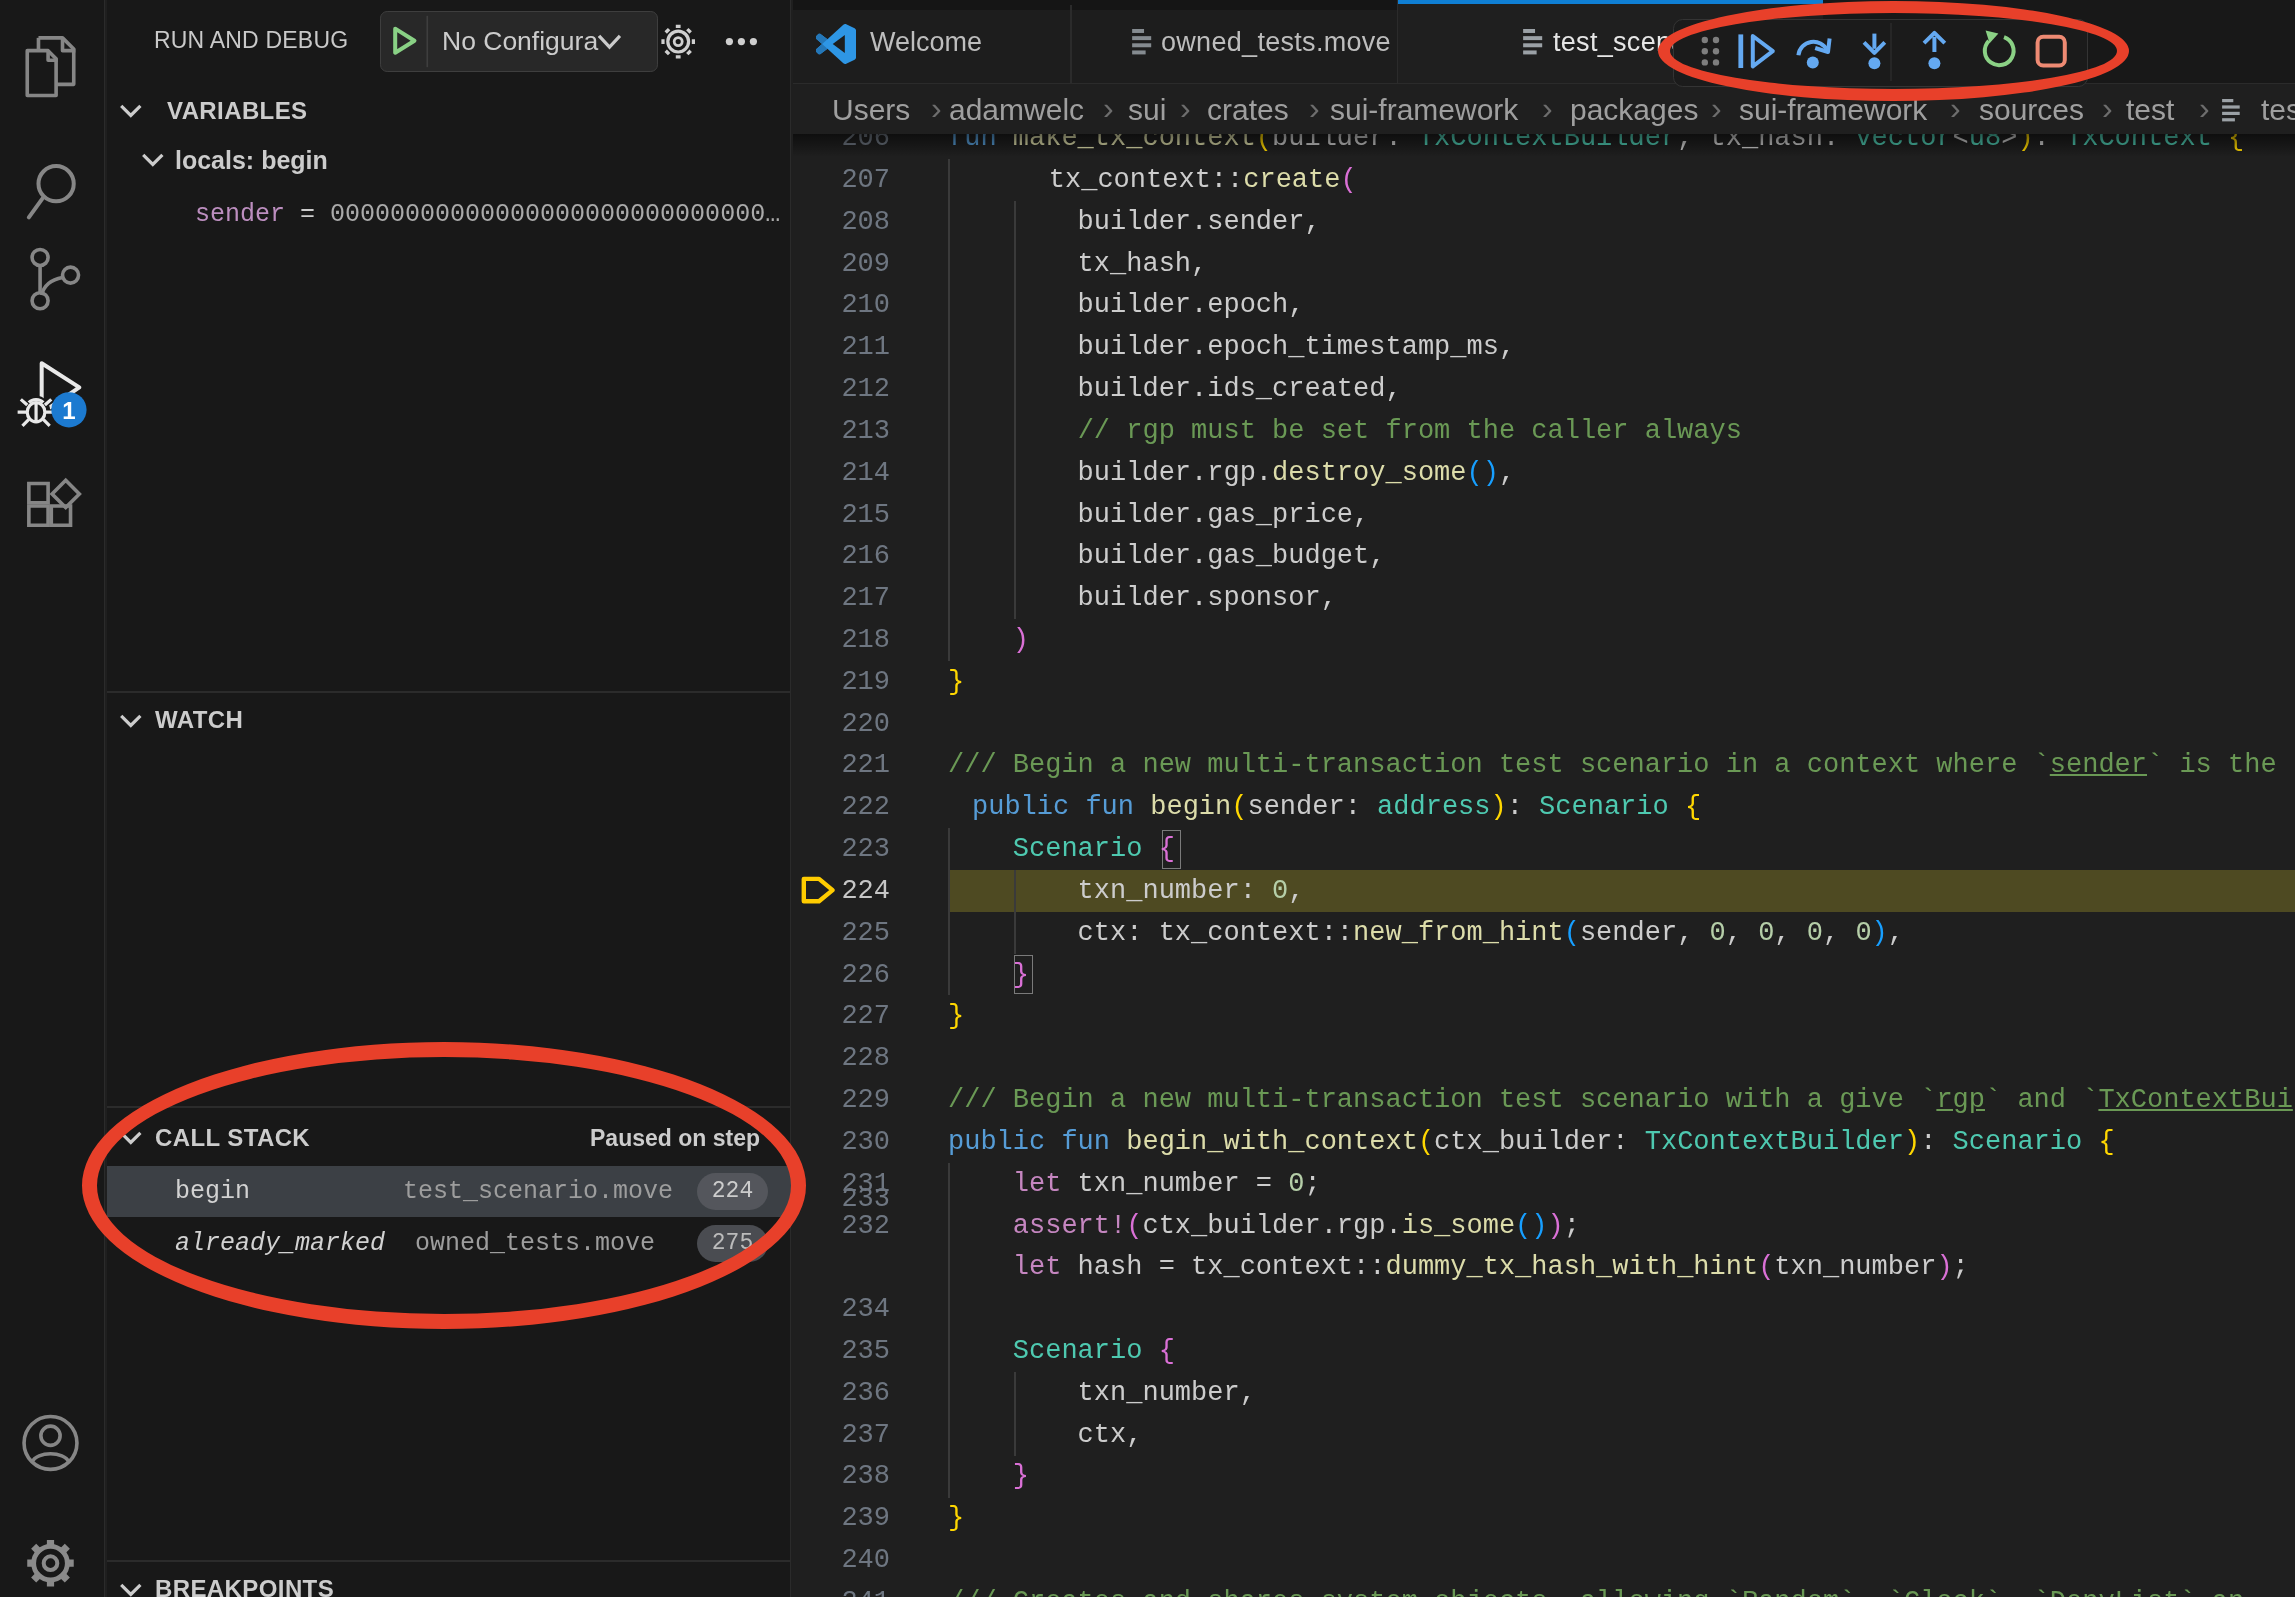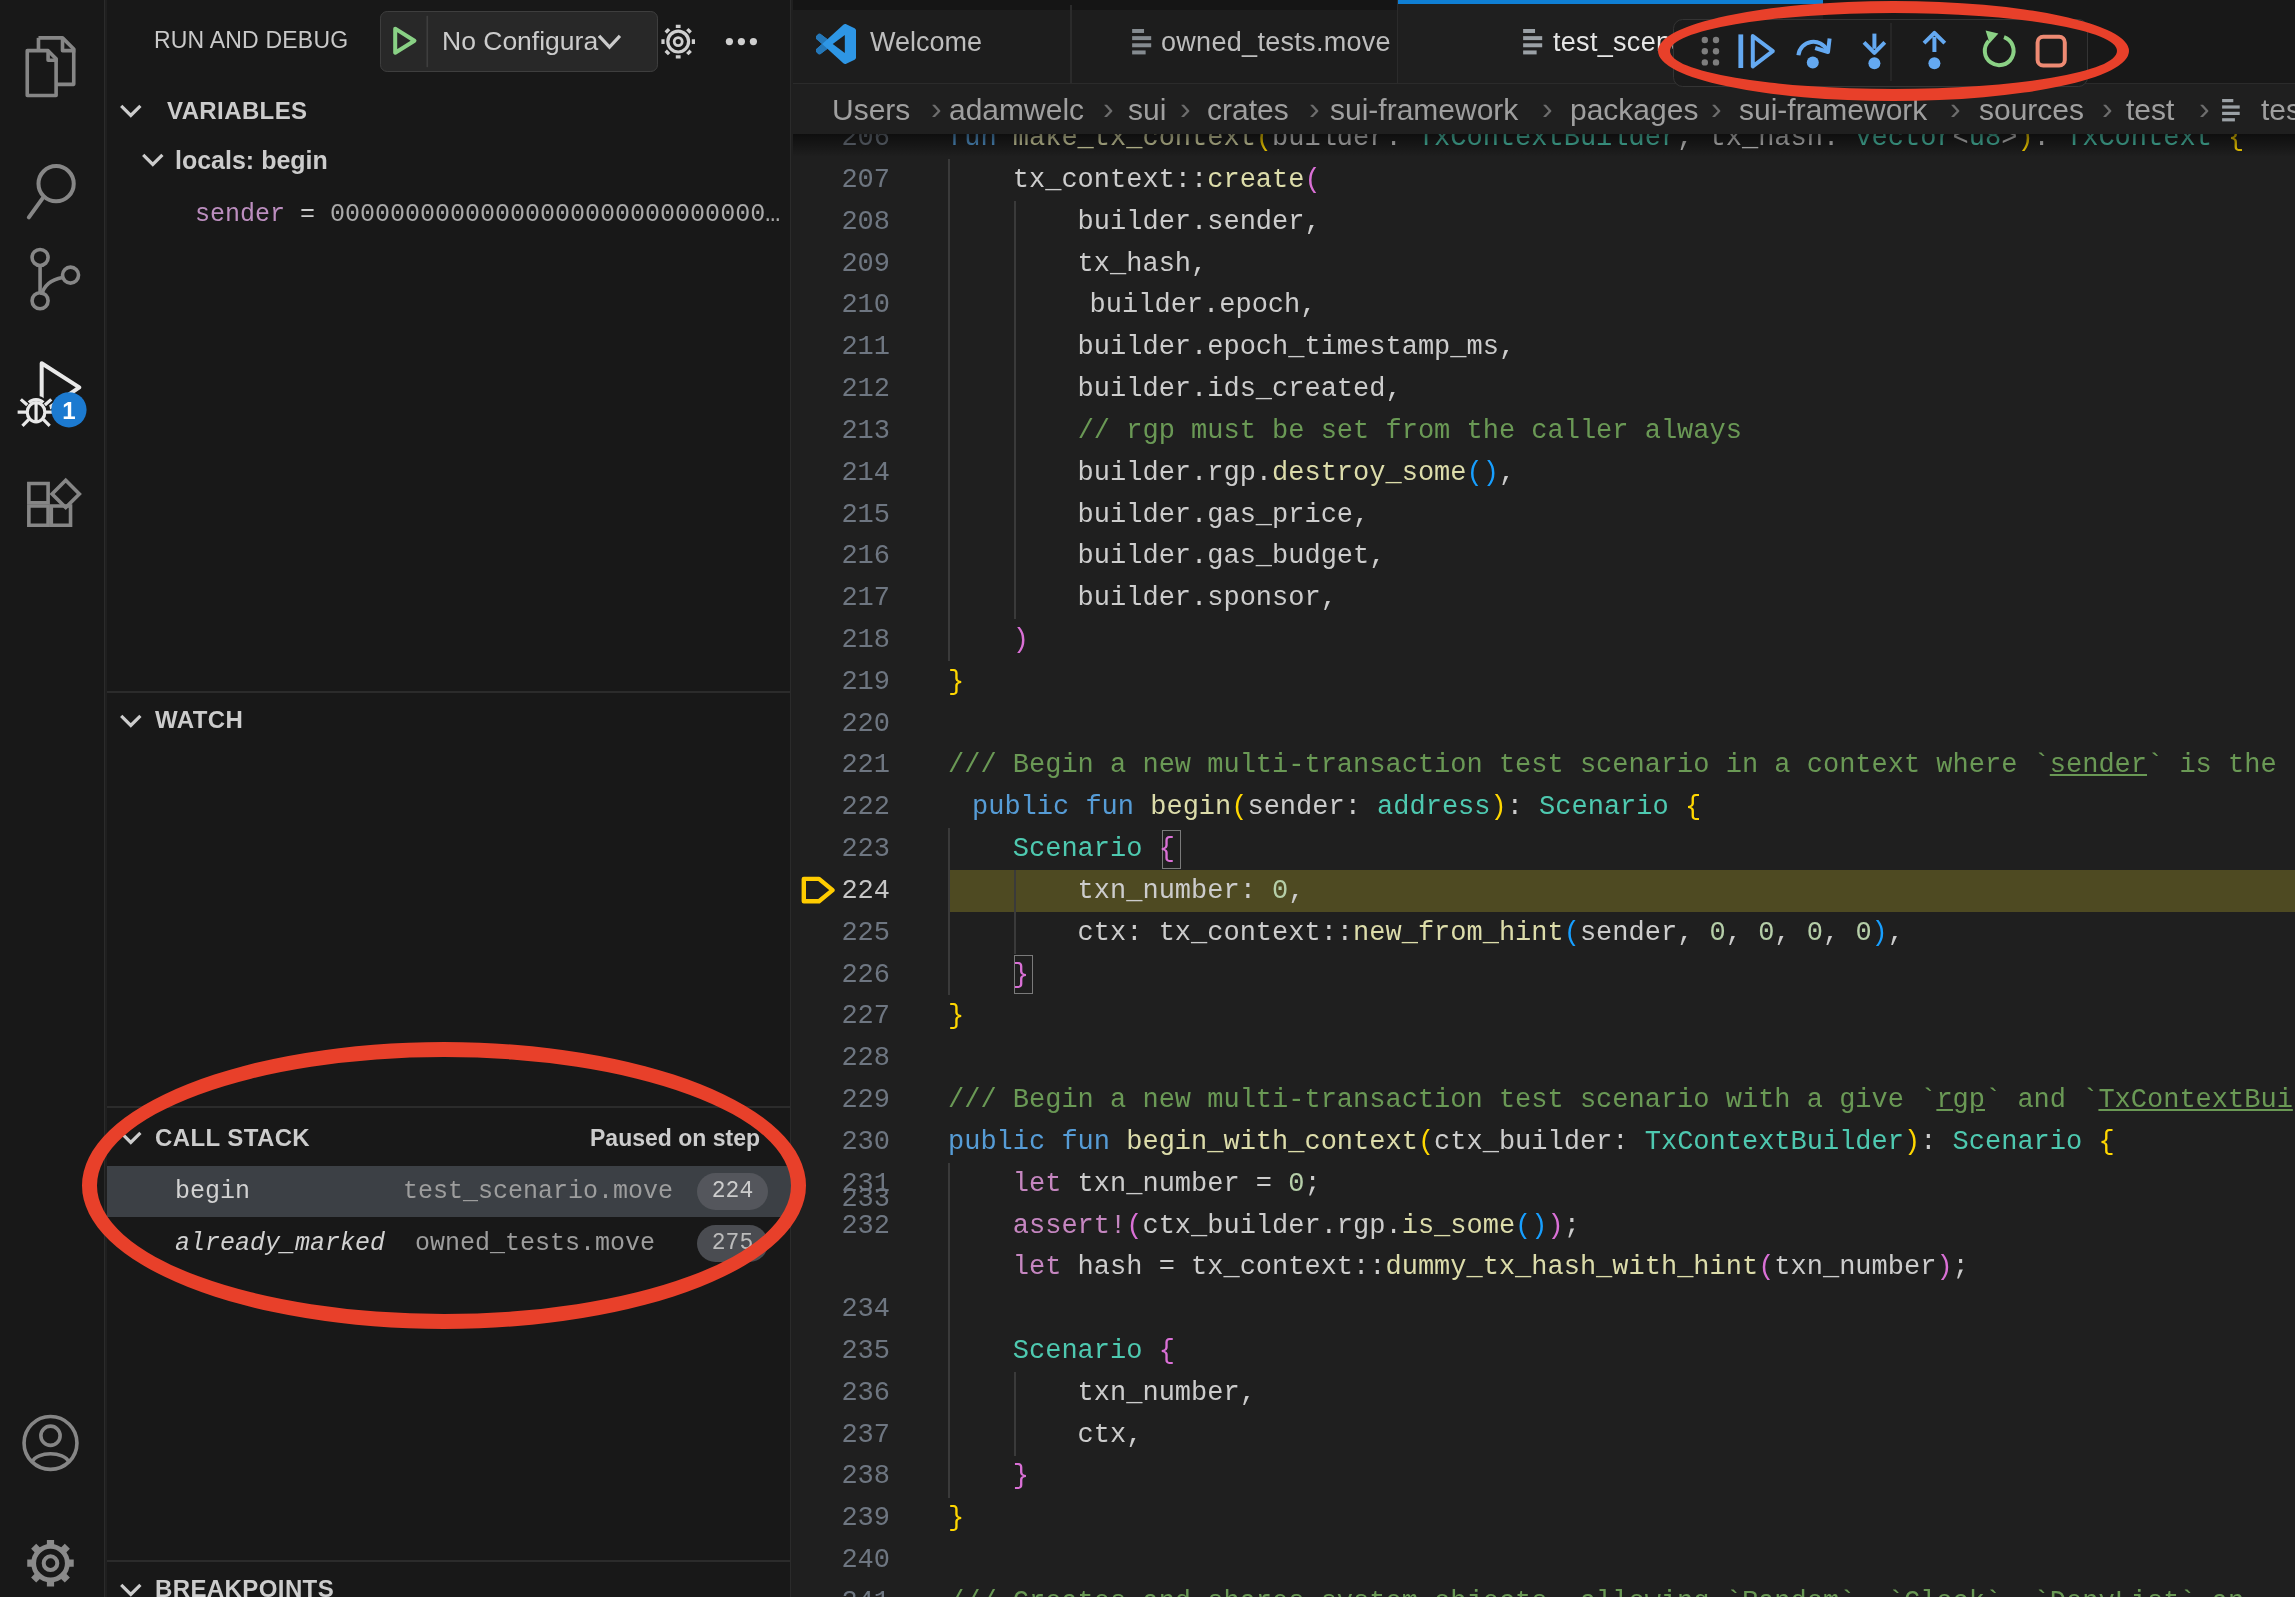--- a/index.html
+++ b/index.html
@@ -241,27 +241,27 @@
     <div class="abs" style="left:369px;top:696px;width:19.3px;height:39px;border:1.6px solid #7a7a7a;"></div>
     <div class="abs" style="left:221px;top:821px;width:19.3px;height:39px;border:1.6px solid #7a7a7a;"></div>
 
     <svg width="48" height="37" style="position:absolute;left:6.4px;top:740px" viewBox="0 0 60 46">
       <path d="M6 6 h19 l17 14 -17 14 h-19 z" fill="none" stroke="#ffcc00" stroke-width="5.5" stroke-linejoin="round"></path>
     </svg>
 
     <div class="ln" style="top:-17px;">206</div>
     <div class="cl" style="top:-17px;"><span class="k">fun</span> <span class="f">make_tx_context</span><span class="b1">(</span>builder: <span class="t">TxContextBuilder</span>, tx_hash: <span class="t">vector</span>&lt;<span class="t">u8</span>&gt;<span class="b1">)</span>: <span class="t">TxContext</span> <span class="b1">{</span></div>
     <div class="ln" style="top:25px;">207</div>
-    <div class="cl" style="top:25px;">    tx_context::<span class="f">create</span><span class="b2">(</span></div>
+    <div class="cl" style="top:25px;padding-left:36px;">    tx_context::<span class="f">create</span><span class="b2">(</span></div>
     <div class="ln" style="top:67px;">208</div>
     <div class="cl" style="top:67px;">        builder.sender,</div>
     <div class="ln" style="top:109px;">209</div>
     <div class="cl" style="top:109px;">        tx_hash,</div>
     <div class="ln" style="top:150px;">210</div>
-    <div class="cl" style="top:150px;padding-left:12px;">        builder.epoch,</div>
+    <div class="cl" style="top:150px;">        builder.epoch,</div>
     <div class="ln" style="top:192px;">211</div>
     <div class="cl" style="top:192px;">        builder.epoch_timestamp_ms,</div>
     <div class="ln" style="top:234px;">212</div>
     <div class="cl" style="top:234px;">        builder.ids_created,</div>
     <div class="ln" style="top:276px;">213</div>
     <div class="cl" style="top:276px;">        <span class="cm">// rgp must be set from the caller always</span></div>
     <div class="ln" style="top:318px;">214</div>
     <div class="cl" style="top:318px;">        builder.rgp.<span class="f">destroy_some</span><span class="b3">()</span>,</div>
     <div class="ln" style="top:360px;">215</div>
     <div class="cl" style="top:360px;">        builder.gas_price,</div>

